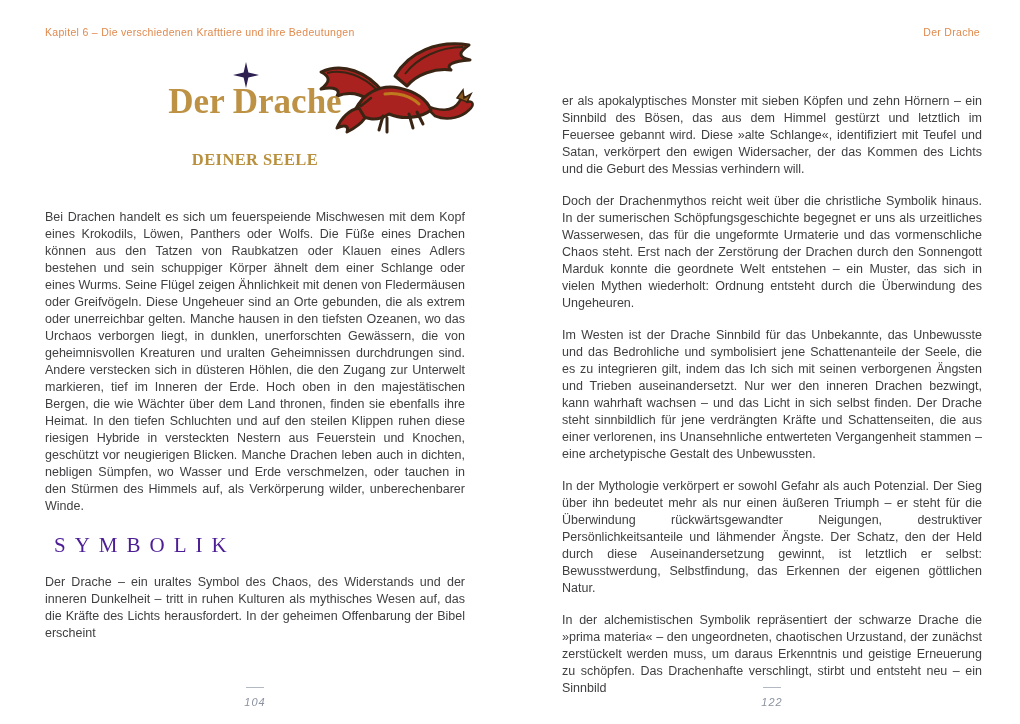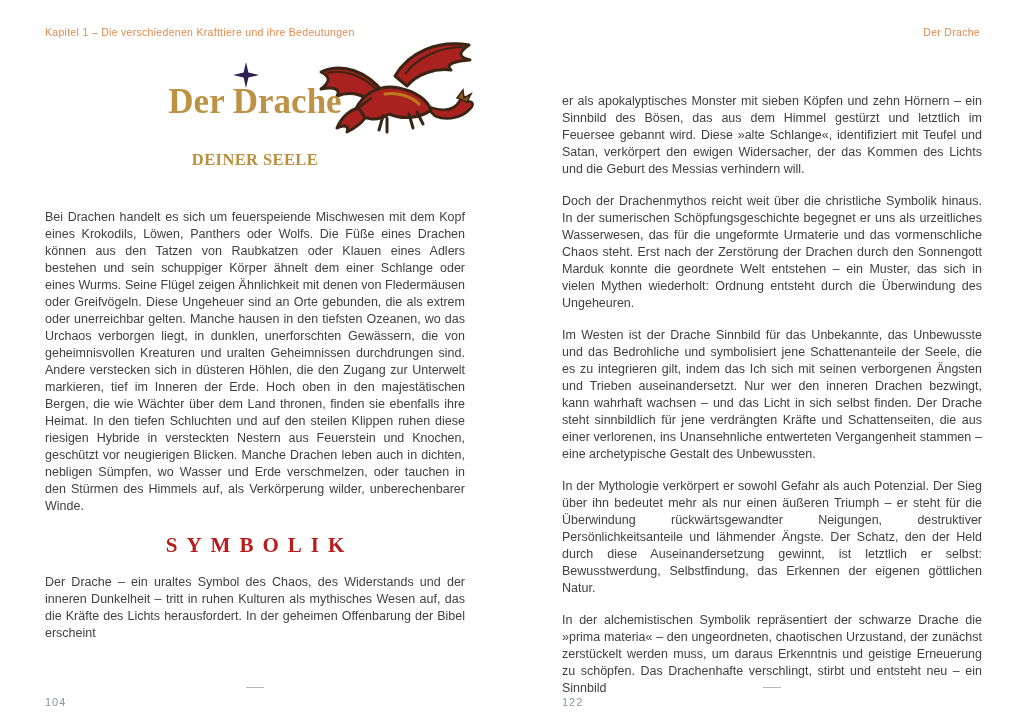--- a/index.html
+++ b/index.html
@@ -51,45 +51,46 @@
     font-size: 12.5px; line-height: 17px;
     text-align: justify;
     hyphens: auto; -webkit-hyphens: auto;
   }
   .body-col p { margin: 7px 0 15px 0; }
   .page-left  .body-col { top: 202px; }
   .page-right .body-col { top: 86px; }
 
   .section-heading {
     font-family: "Liberation Serif", serif;
-    font-weight: 700;
+    font-weight: 400;
     font-size: 21px; letter-spacing: 9px;
-    color: #b91c1c;
-    text-align: center;
+    color: #4c1d95;
+    text-align: left;
     margin: 22px 0 20px 0;
     padding-left: 9px; 
   }
 
   .folio {
     position: absolute; bottom: 14px; left: 0; width: 420px;
-    text-align: left;
+    text-align: center;
+    font-style: italic;
   }
   .folio .rule {
     display: block; width: 18px; height: 1px;
     background: #b3b9c2; margin: 0 auto 4px auto;
   }
   .folio .num {
     font-size: 11px; letter-spacing: 1px; color: #8b92a0;
   }
 </style>
 </head>
 <body>
 
 <section class="page page-left">
-  <div class="running-head left-align">Kapitel 1 – Die verschiedenen Krafttiere und ihre Bedeutungen</div>
+  <div class="running-head left-align">Kapitel 6 – Die verschiedenen Krafttiere und ihre Bedeutungen</div>
 
   <div class="title-block">
     <svg class="sparkle" viewBox="0 0 26 26">
       <path d="M13 0 L15.4 10.6 L26 13 L15.4 15.4 L13 26 L10.6 15.4 L0 13 L10.6 10.6 Z" fill="#2e2152"></path>
     </svg>
 
     <svg class="dragon" viewBox="0 0 165 112">
 
       <path d="M82,44 C96,20 124,8 156,13 C146,20 144,25 157,28 C140,29 132,33 138,38 C122,36 104,42 94,54 Z" fill="#a92220" stroke="#3a2413" stroke-width="3" stroke-linejoin="round"></path>
       <path d="M92,42 C104,26 126,15 150,15" fill="none" stroke="#3a2413" stroke-width="2"></path>

